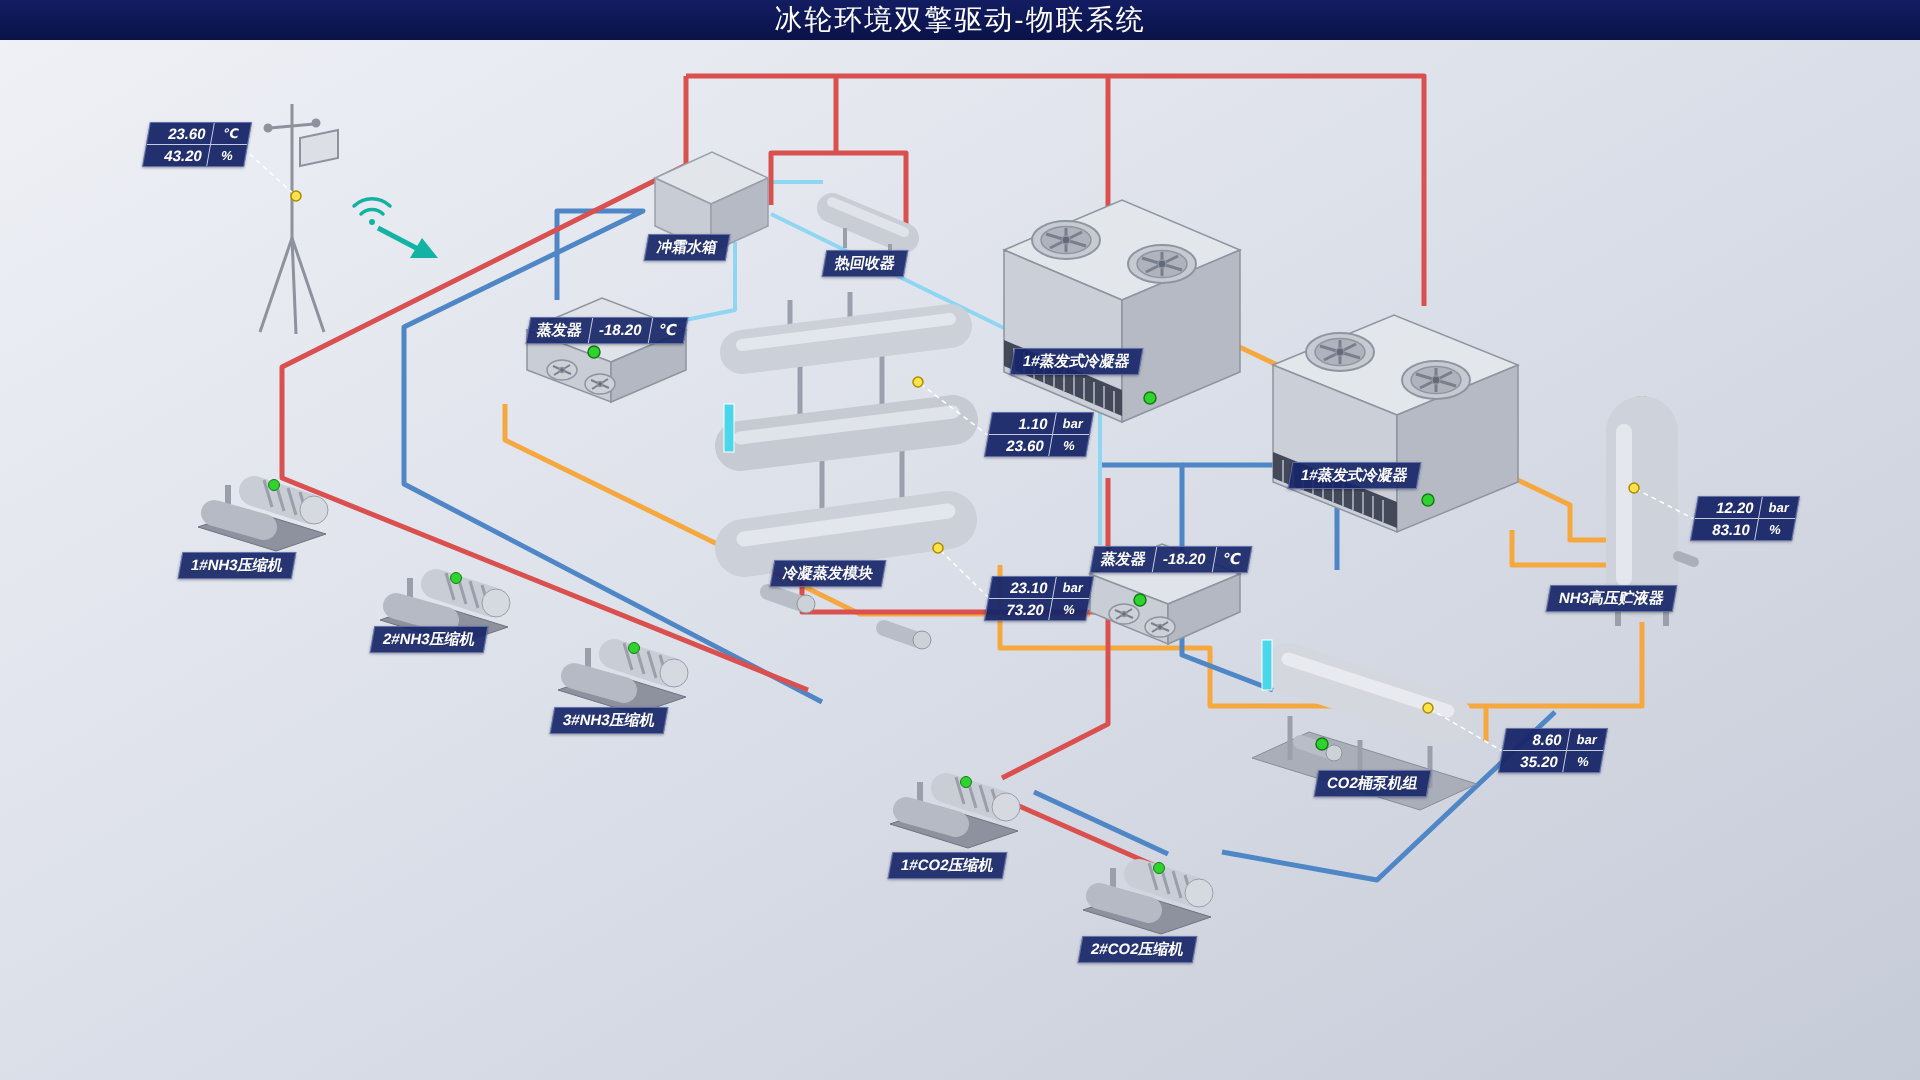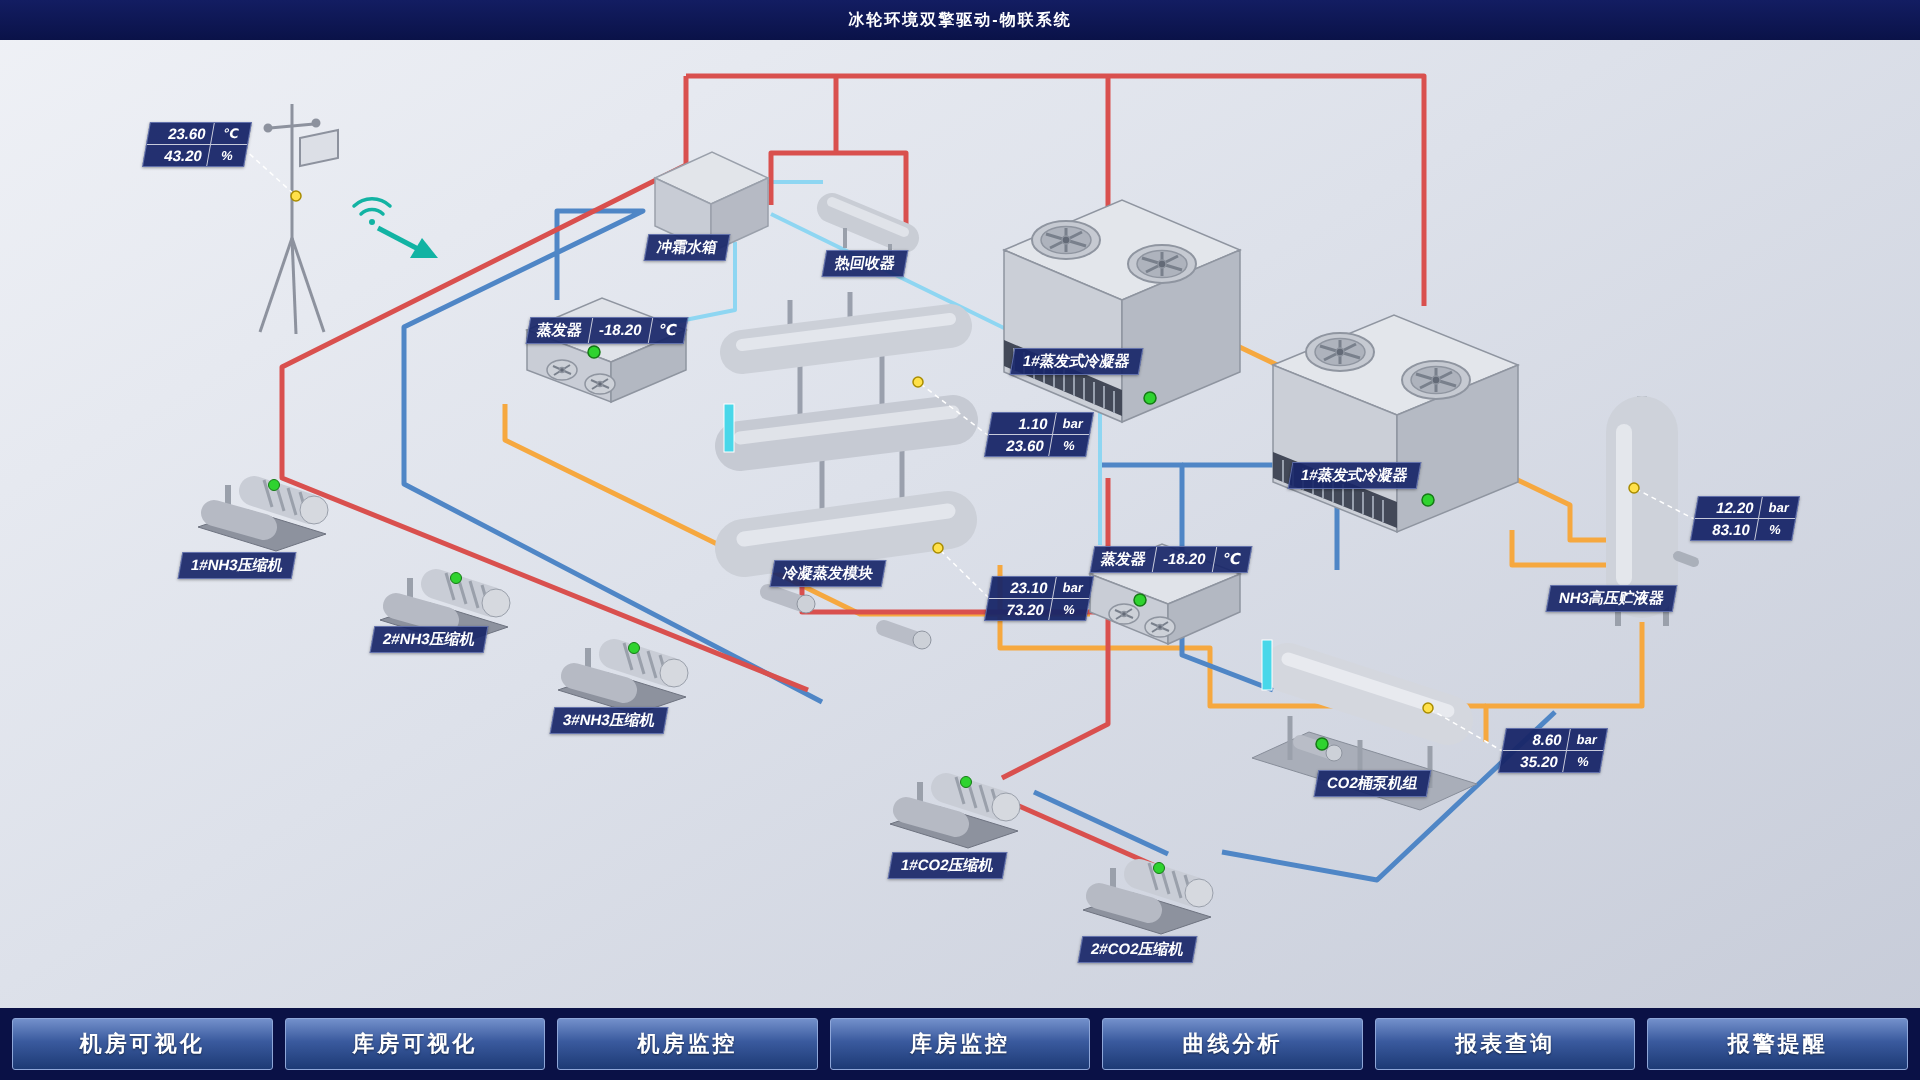--- a/index.html
+++ b/index.html
@@ -1,20 +1,20 @@
 <!DOCTYPE html>
 <html><head>
 <meta charset="utf-8">
 <style>
 *{margin:0;padding:0;box-sizing:border-box}
 html,body{width:1920px;height:1080px;overflow:hidden}
 body{font-family:"Liberation Sans","DejaVu Sans",sans-serif;background:#dfe3ec}
 #app{position:relative;width:1920px;height:1080px;background:linear-gradient(150deg,#eff1f6 0%,#dde1ea 45%,#c6cbd8 100%)}
 #titlebar{position:absolute;top:0;left:0;right:0;height:40px;background:linear-gradient(#131d62,#0a1248);display:flex;align-items:center;justify-content:center;z-index:30}
-#titlebar .t{color:#fff;font-size:16px;font-weight:bold;letter-spacing:2px}
+#titlebar .t{color:#fff;font-size:28px;font-weight:normal;letter-spacing:2px}
 #diagram{position:absolute;inset:0;z-index:1}
 .eq-label{position:absolute;z-index:20;background:rgba(24,38,104,.92);color:#fff;font-size:15px;font-weight:bold;padding:3px 10px;white-space:nowrap;transform:skewX(-10deg);border:1px solid rgba(160,175,230,.5);box-shadow:0 1px 3px rgba(0,0,0,.35)}
 .eq-label.multi{display:flex;padding:0}
 .eq-label.multi span{padding:3px 8px;display:block}
 .eq-label.multi span+span{border-left:1px solid rgba(255,255,255,.75)}
 .gauge{position:absolute;z-index:20;background:rgba(24,38,104,.95);color:#fff;transform:skewX(-10deg);border:1px solid rgba(160,175,230,.5);box-shadow:0 1px 3px rgba(0,0,0,.35)}
 .g-row{display:flex;align-items:stretch}
 .g-row+.g-row{border-top:1px solid rgba(255,255,255,.75)}
 .g-val{display:block;width:64px;text-align:right;font-size:15px;font-weight:bold;padding:2px 6px 2px 4px;border-right:1px solid rgba(255,255,255,.75)}
 .g-unit{display:block;width:36px;text-align:center;font-size:13px;font-weight:bold;padding-top:3px}
@@ -346,23 +346,14 @@
       <span class="g-unit">%</span>
     </div>
   </div>
 
   <div class="eq-label" style="left:180px;top:552px">1#NH3压缩机</div>
   <div class="eq-label" style="left:372px;top:626px">2#NH3压缩机</div>
   <div class="eq-label" style="left:552px;top:707px">3#NH3压缩机</div>
   <div class="eq-label" style="left:890px;top:852px">1#CO2压缩机</div>
   <div class="eq-label" style="left:1080px;top:936px">2#CO2压缩机</div>
 
-  <div id="nav">
-    <button class="nav-btn">机房可视化</button>
-    <button class="nav-btn">库房可视化</button>
-    <button class="nav-btn">机房监控</button>
-    <button class="nav-btn">库房监控</button>
-    <button class="nav-btn">曲线分析</button>
-    <button class="nav-btn">报表查询</button>
-    <button class="nav-btn">报警提醒</button>
-  </div>
 
 </div>
 
 </body></html>

